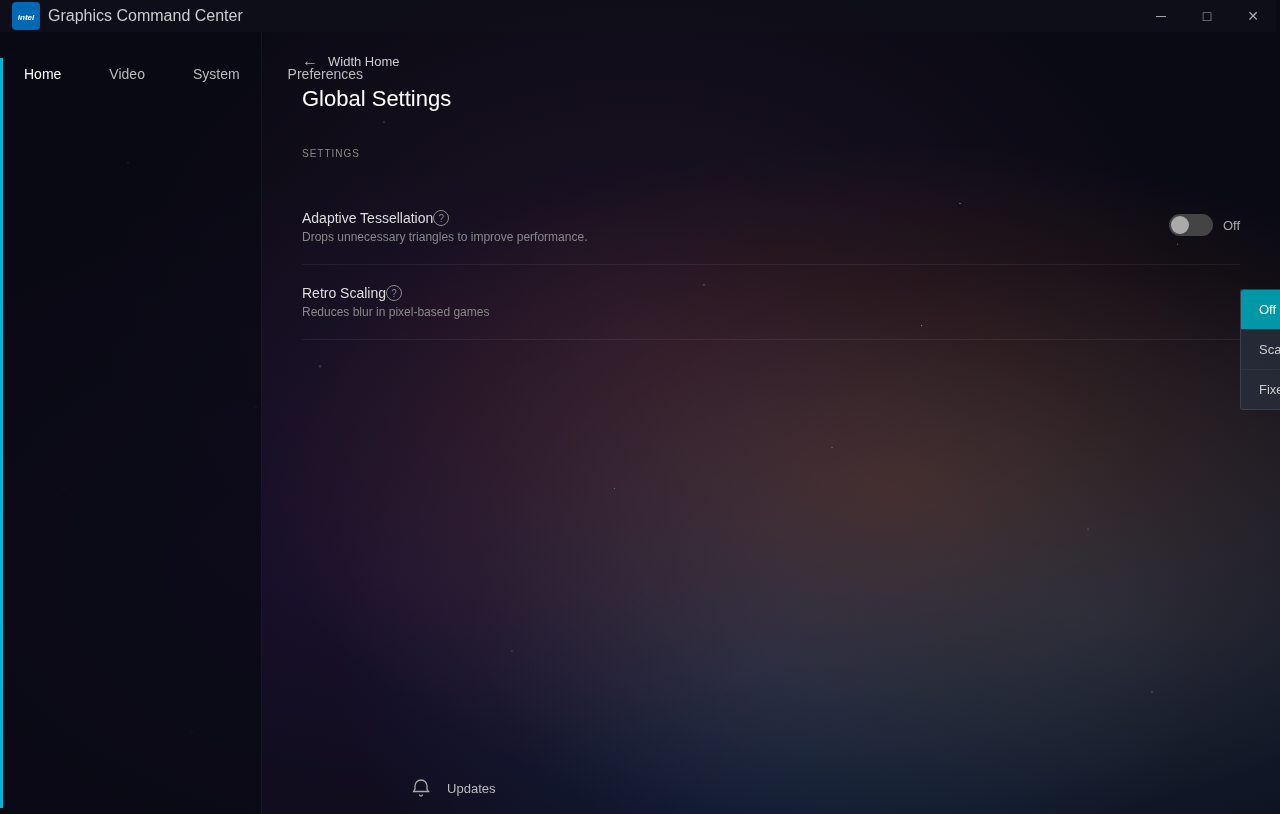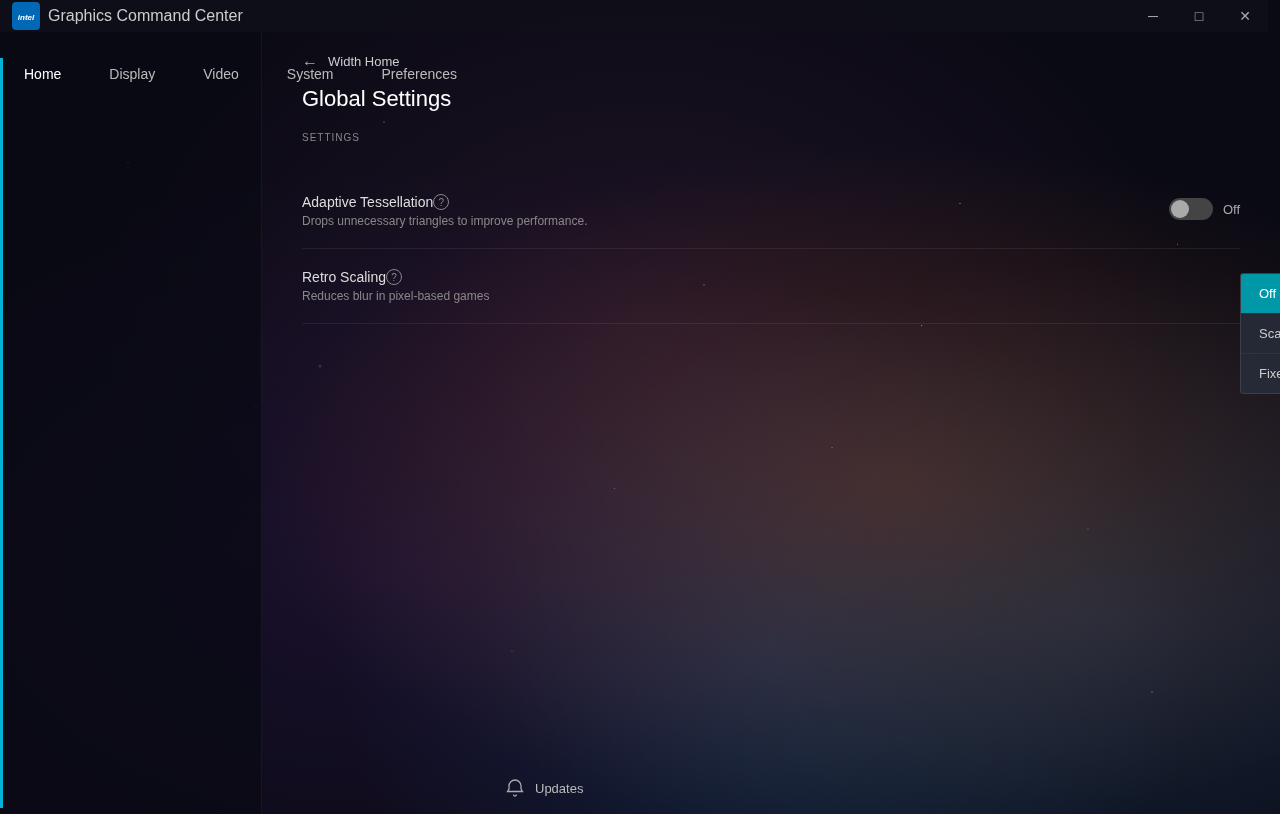--- a/index.html
+++ b/index.html
@@ -47,21 +47,21 @@
         radial-gradient(1px 1px at 48% 60%, rgba(255,255,255,0.3) 0%, transparent 100%),
         radial-gradient(1px 1px at 72% 40%, rgba(255,255,255,0.5) 0%, transparent 100%),
         radial-gradient(2px 2px at 25% 45%, rgba(255,255,255,0.2) 0%, transparent 100%),
         radial-gradient(1px 1px at 92% 30%, rgba(255,255,255,0.4) 0%, transparent 100%),
         radial-gradient(1px 1px at 5% 60%, rgba(255,255,255,0.3) 0%, transparent 100%);
     }
 
     
     .titlebar {
       position: absolute;
-      top: 0; left: 0; right: 12px;
+      top: 0; left: 0; right: 4px;
       height: 32px;
       background: rgba(15, 15, 25, 0.92);
       display: flex;
       align-items: center;
       justify-content: space-between;
       z-index: 100;
       padding: 0 0 0 12px;
     }
 
     .titlebar-left {
@@ -138,21 +138,21 @@
       left: 0; top: 6px; bottom: 6px;
       width: 3px;
       background: #00b4d8;
     }
 
     .sidebar-bottom {
       margin-top: auto;
       padding: 16px 24px;
       display: flex;
       align-items: center;
-      gap: 10px;
+      gap: 16px;
       color: #bbb;
       font-size: 13px;
     }
 
     .bell-icon {
       width: 20px;
       height: 20px;
       flex-shrink: 0;
     }
 
@@ -182,21 +182,21 @@
 
     .back-arrow {
       font-size: 16px;
       color: #aaa;
     }
 
     .page-title {
       font-size: 22px;
       font-weight: 400;
       color: #fff;
-      margin-bottom: 20px;
+      margin-bottom: 36px;
     }
 
     .settings-label {
       font-size: 10px;
       color: #888;
       letter-spacing: 1px;
       text-transform: uppercase;
       margin-bottom: 31px;
     }
 
@@ -326,23 +326,20 @@
     <button class="titlebar-btn">□</button>
     <button class="titlebar-btn close">✕</button>
   </div>
 </div>
 
 <div class="app">
 
   <nav class="sidebar">
     <div class="nav-item active">
       <span>Home</span>
-    </div>
-    <div class="nav-item">
-      <span>Display</span>
     </div>
     <div class="nav-item">
       <span>Video</span>
     </div>
     <div class="nav-item">
       <span>System</span>
     </div>
     <div class="nav-item">
       <span>Preferences</span>
     </div>

